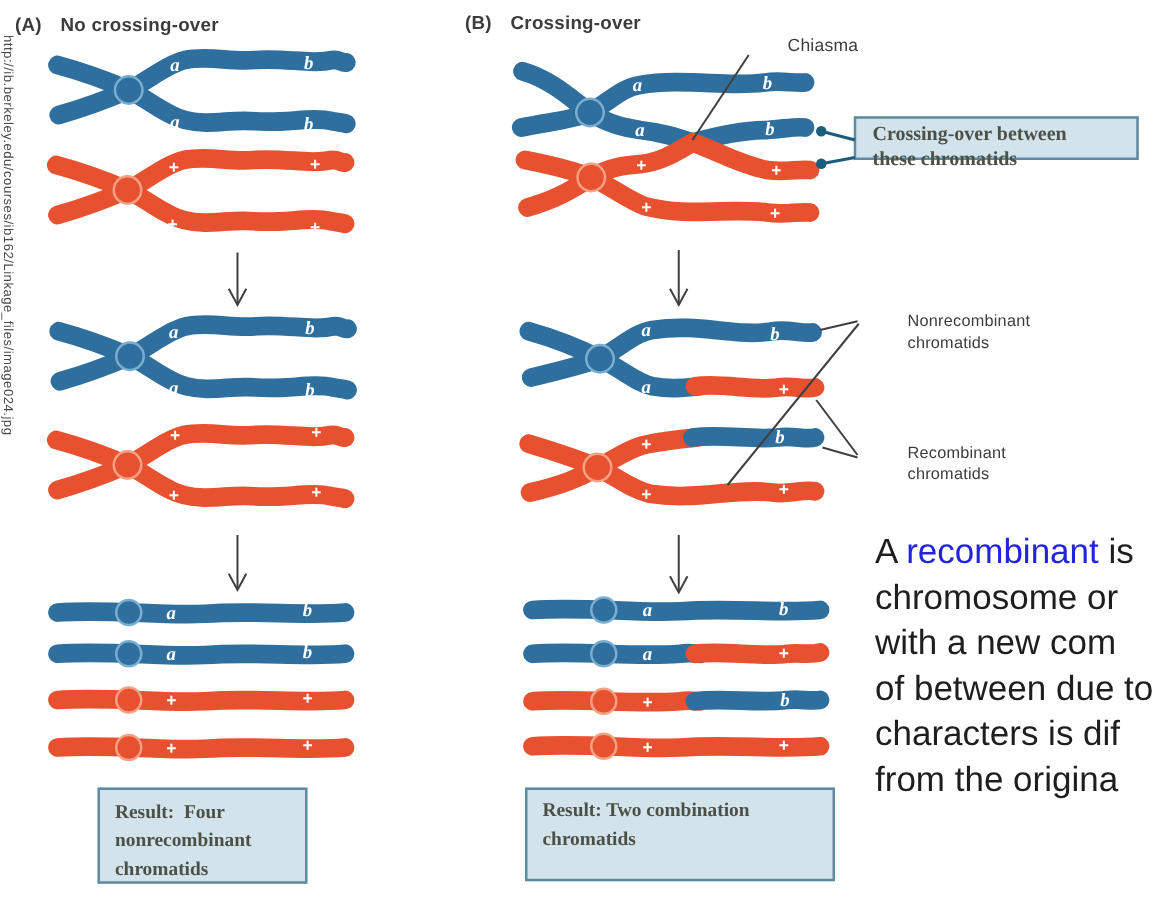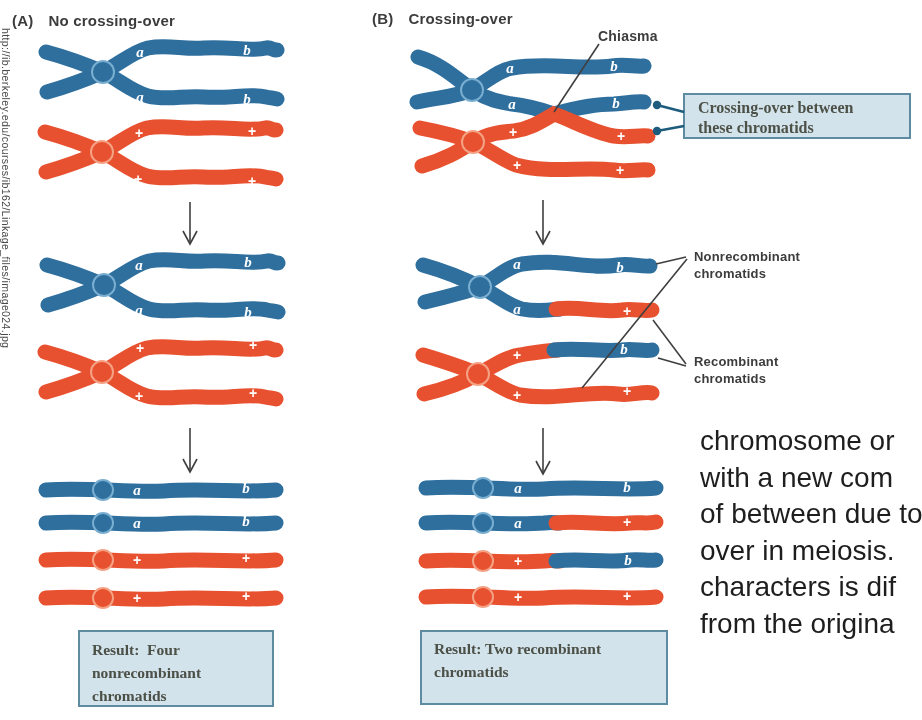--- a/index.html
+++ b/index.html
@@ -10,34 +10,34 @@
   
   .vurl{position:absolute;left:0px;top:28px;height:420px;writing-mode:vertical-rl;
         font-size:10.5px;letter-spacing:.4px;color:var(--url);white-space:nowrap;}
 
   
   .ptitle{position:absolute;display:inline-flex;gap:15px;font-weight:bold;font-size:15px;
           color:var(--label);letter-spacing:.2px;}
   #titleA{left:12px;top:12px;}
   #titleB{left:372px;top:10px;}
 
-  .dlabel{position:absolute;font-size:13px;font-weight:bold;color:var(--label);
-          line-height:17px;letter-spacing:.2px;}
+  .dlabel{position:absolute;font-size:13px;font-weight:normal;color:var(--label);
+          line-height:17px;letter-spacing:.2px;margin-left:32px;}
   #chiasma{left:598px;top:28px;font-size:14px;}
   #nonrec{left:694px;top:248px;}
   #rec{left:694px;top:353px;}
 
   
   .bluebox{position:absolute;background:var(--boxbg);border:2px solid var(--boxborder);
            font-family:"Liberation Serif",serif;font-weight:bold;color:var(--boxtext);
            box-sizing:border-box;}
   .bluebox div{white-space:pre;}
-  #callout{left:683px;top:93px;width:228px;height:46px;padding:3px 0 0 13px;
+  #callout{left:683px;top:93px;width:228px;height:35px;padding:3px 0 0 13px;
            font-size:16px;line-height:20px;}
-  #resultA{left:78px;top:630px;width:196px;height:77px;padding:6px 0 0 12px;
+  #resultA{left:78px;top:630px;width:168px;height:77px;padding:6px 0 0 12px;
            font-size:15.5px;line-height:23px;}
   #resultB{left:420px;top:630px;width:248px;height:75px;padding:5px 0 0 12px;
            font-size:15.5px;line-height:23px;}
 
   
   .note{position:absolute;left:700px;top:423px;width:222px;height:297px;overflow:hidden;
         font-size:28px;line-height:36.5px;color:var(--ink);}
   .note div{white-space:pre;}
   .note .hl{color:var(--hl);}
 
@@ -85,29 +85,29 @@
   <div class="bluebox" id="callout">
     <div>Crossing-over between</div>
     <div>these chromatids</div>
   </div>
   <div class="bluebox" id="resultA">
     <div>Result:  Four</div>
     <div>nonrecombinant</div>
     <div>chromatids</div>
   </div>
   <div class="bluebox" id="resultB">
-    <div>Result: Two recombinant</div>
+    <div>Result: Two combination</div>
     <div>chromatids</div>
   </div>
 
   <div class="note">
+    <div><span>A </span><span class="hl">recombinant</span><span> is</span></div>
     <div>chromosome or</div>
     <div>with a new com</div>
     <div>of between due to</div>
-    <div>over in meiosis.</div>
     <div>characters is dif</div>
     <div>from the origina</div>
   </div>
 
   <svg class="art" width="922" height="720" viewBox="0 0 922 720">
     <defs>
       <g id="xc">
         <path d="M 2 4 C 28 11 45 18 59 24 C 74 31 88 44 104 48 C 124 53 140 47 160 49 C 185 51 205 45 222 49 C 227 50 230 50 233 51"></path>
         <path d="M 3 44 C 28 37 45 30 59 24 C 74 17 88 4 104 0 C 124 -4 140 2 160 0 C 185 -2 205 4 222 0 C 227 -1 230 3 233 2"></path>
         <circle cx="59" cy="24" r="11"></circle>

